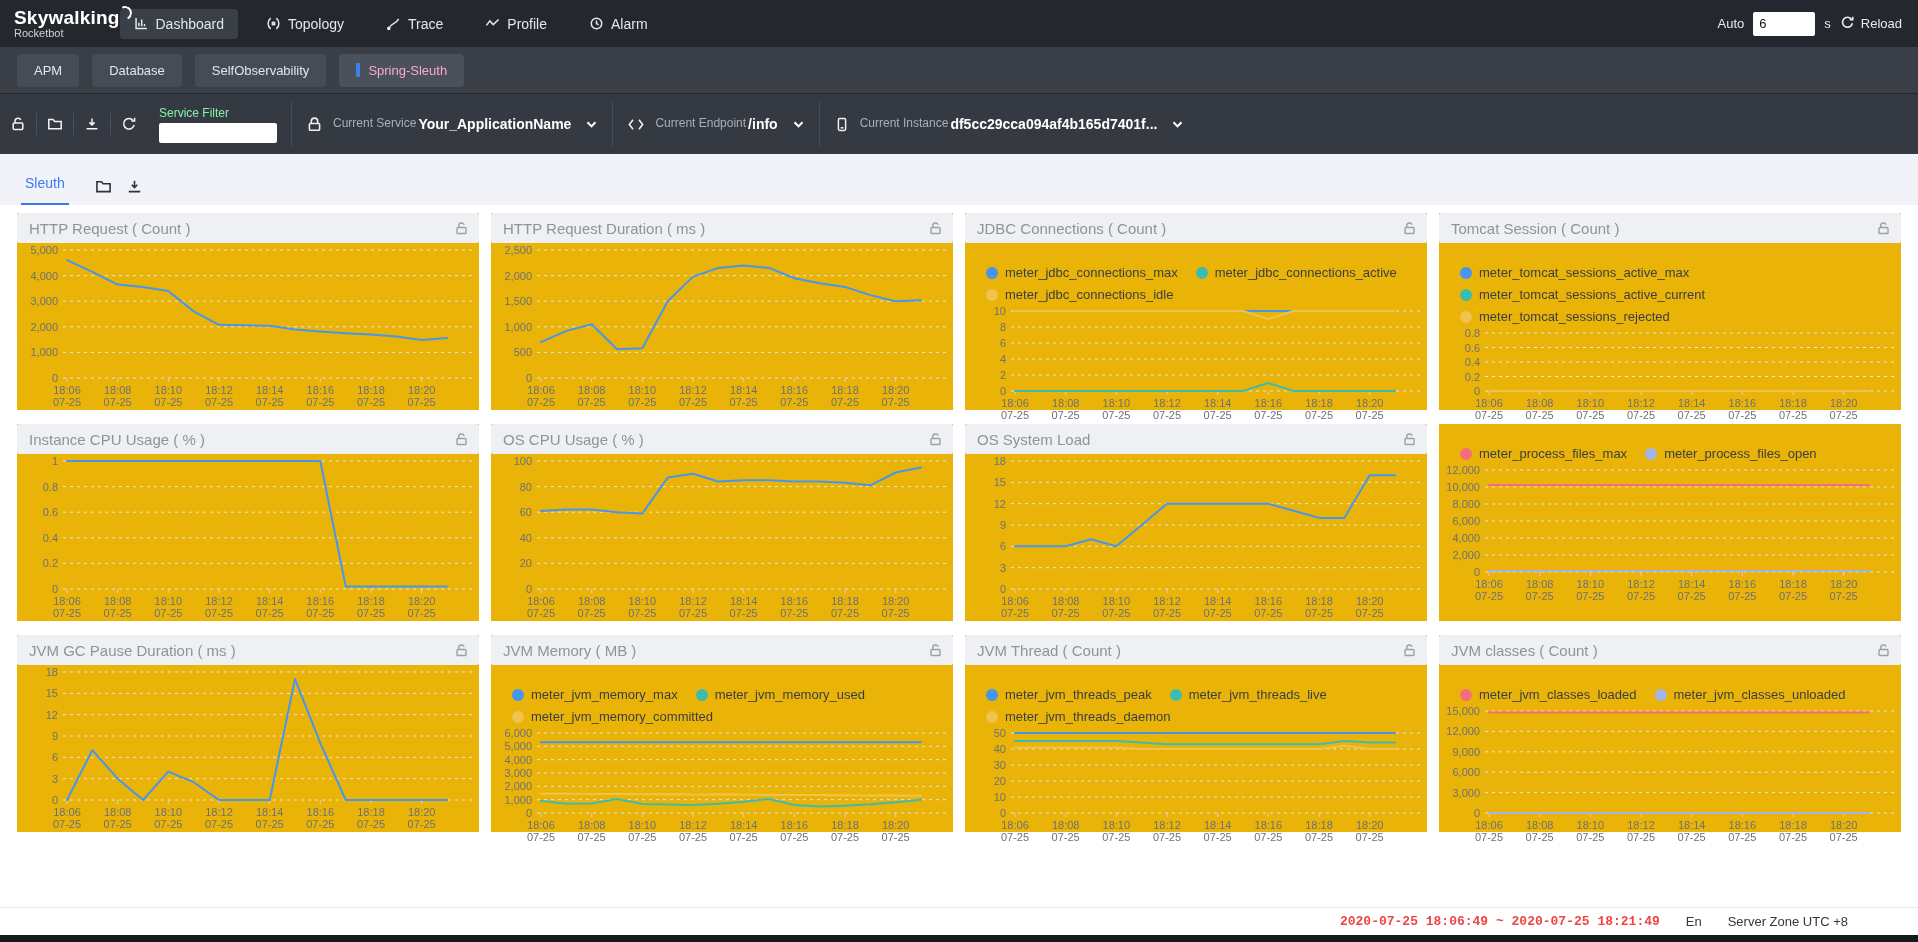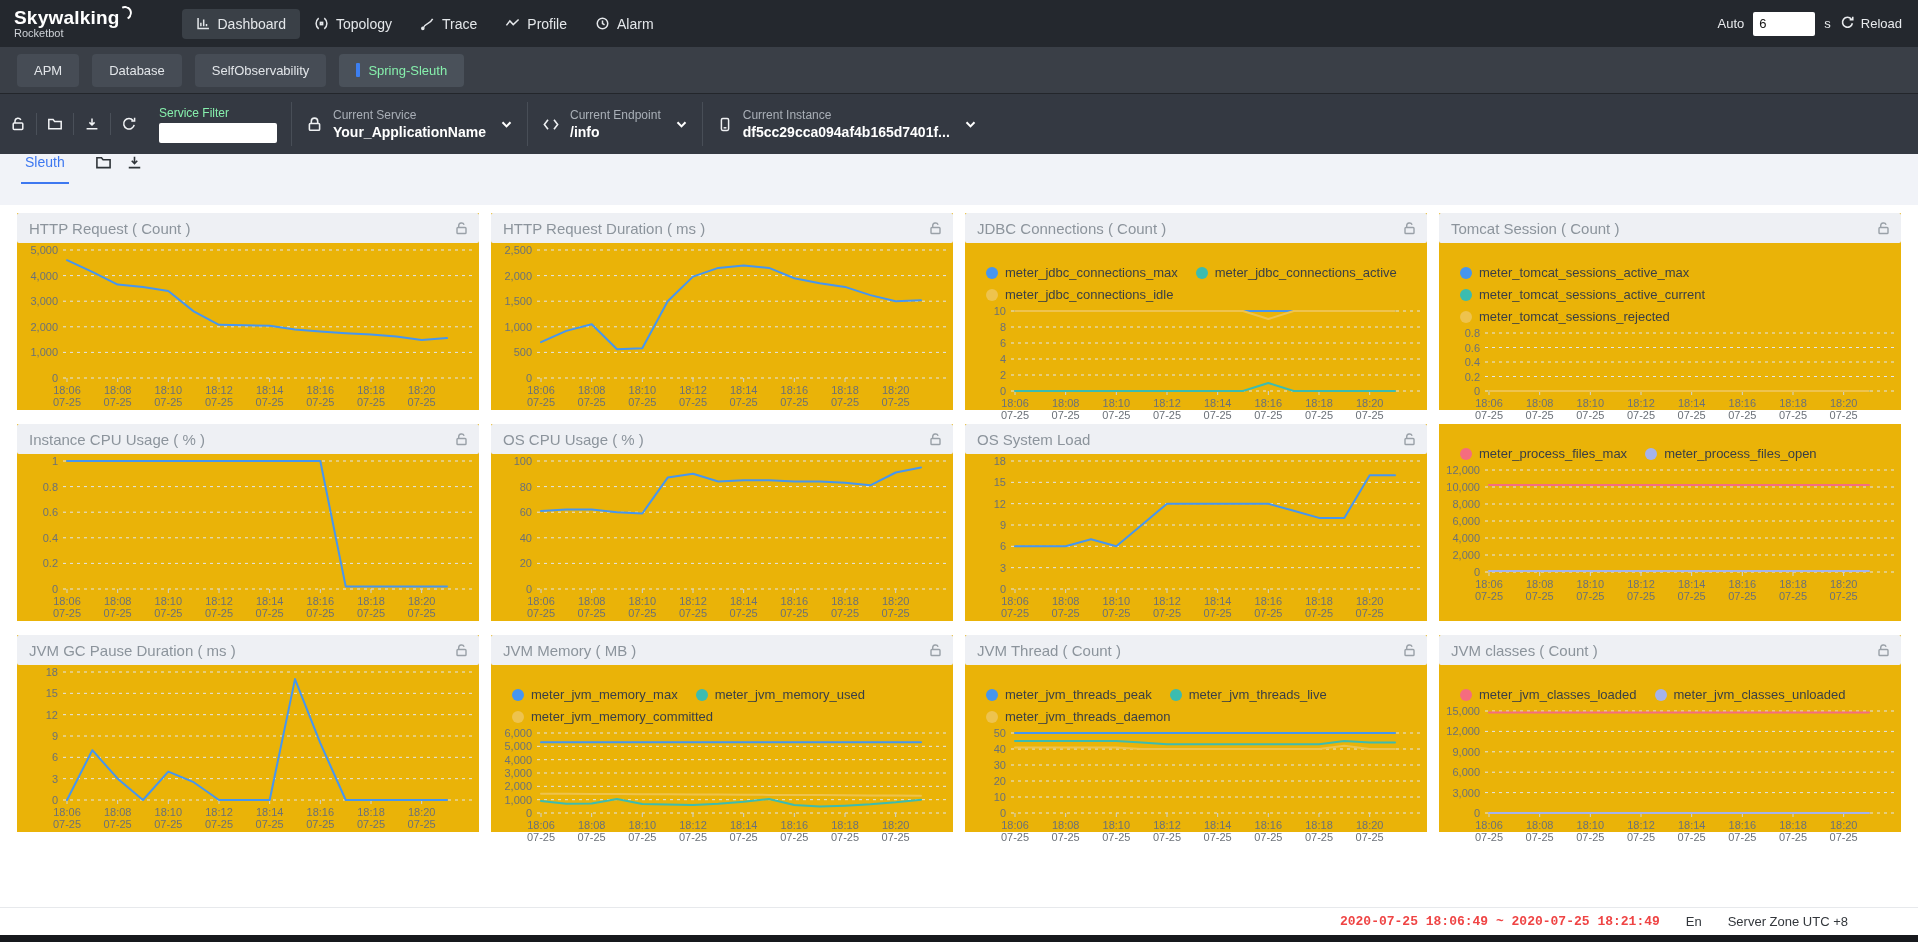--- a/index.html
+++ b/index.html
@@ -5,52 +5,52 @@
   * { box-sizing: border-box; margin: 0; padding: 0; }
   html,body { width:1918px; height:942px; overflow:hidden; }
   body { font-family:"Liberation Sans", sans-serif; background:#fff; display:flex; flex-direction:column; }
 
   
   .topnav { height:47px; background:#24282e; display:flex; align-items:center; color:#e8eaed; flex:none; }
   .logo { margin-left:14px; line-height:1.05; position:relative; }
   .logo-title { font-size:19px; font-weight:bold; color:#fff; letter-spacing:.2px; }
   .logo-swoosh { position:absolute; top:-2px; right:-12px; width:14px; height:14px; border:2.5px solid #fff; border-left-color:transparent; border-bottom-color:transparent; border-radius:50%; transform:rotate(18deg); }
   .logo-sub { font-size:11px; color:#cfd3d8; }
-  .nav-items { display:flex; align-items:center; margin-left:62px; }
+  .nav-items { display:flex; align-items:center; gap:14px; }
   .nav-item { display:flex; align-items:center; gap:7px; font-size:14px; padding:7px 14px; border-radius:4px; cursor:pointer; color:#e4e7ea; }
   .nav-item.active { background:#3a4047; }
   .nav-item svg { display:block; }
   .topnav-right { margin-left:auto; display:flex; align-items:center; gap:9px; margin-right:16px; font-size:13px; }
   .auto-input { width:62px; height:24px; border:none; border-radius:2px; background:#fff; color:#111; font-size:13px; padding:0 6px; font-family:"Liberation Sans",sans-serif; }
   .reload-wrap { display:flex; align-items:center; gap:6px; cursor:pointer; }
 
   
   .tabbar { height:47px; background:#3a3f47; display:flex; align-items:center; gap:13px; padding:0 17px; flex:none; border-bottom:1px solid #23262b; }
   .tab-btn { background:#464c55; color:#e2e5e9; font-size:13px; padding:9px 17px; border-radius:4px; cursor:pointer; display:flex; align-items:center; gap:8px; }
-  .tab-btn.active { background:#4a515a; color:#86efac; }
+  .tab-btn.active { background:#4a515a; color:#f9a8d4; }
   .tab-indicator { width:4px; height:14px; background:#3d7ff0; border-radius:1px; display:inline-block; }
 
   
   .toolbar { height:60px; background:#343942; display:flex; align-items:center; flex:none; color:#fff; }
   .tool-icons { display:flex; align-items:center; height:100%; }
   .tool-icon { width:36px; height:24px; display:flex; align-items:center; justify-content:center; cursor:pointer; color:#f2f4f6; }
   .tool-sep { width:1px; height:22px; background:#4a5059; }
   .filter-group { margin-left:12px; display:flex; flex-direction:column; gap:3px; }
   .filter-label { font-size:12px; color:#86efac; }
   .filter-input { width:118px; height:20px; border:none; border-radius:2px; background:#fff; font-size:12px; padding:0 5px; }
   .selector-sep { width:1px; height:44px; background:#484e57; margin:0 14px; }
   .selector { display:flex; align-items:center; gap:10px; cursor:pointer; }
   .selector-icon { color:#eef0f2; display:flex; }
-  .selector-texts { display:flex; flex-direction:column; gap:2px; }
+  .selector-texts { display:flex; flex-direction:row; gap:2px; }
   .selector-label { font-size:12px; color:#a9afb7; }
   .selector-value { font-size:14px; font-weight:bold; color:#fff; max-width:210px; white-space:nowrap; overflow:hidden; }
   .selector-chev { color:#fff; margin-left:4px; display:flex; }
 
   
-  .pagetabs { height:51px; background:#f1f3f8; display:flex; align-items:flex-start; padding:0 4px 0 21px; flex:none; }
+  .pagetabs { height:51px; background:#f1f3f8; display:flex; align-items:flex-end; padding:0 4px 0 21px; flex:none; }
   .page-tab { color:#3e78f0; font-size:14px; padding:0 4px 12px 4px; border-bottom:2px solid #3e78f0; cursor:pointer; }
   .pagetab-icons { display:flex; align-items:center; gap:14px; margin:0 0 10px 26px; color:#2f3439; }
   .pagetab-icons span { cursor:pointer; display:flex; }
 
   
   .content { flex:1; background:#fff; overflow:hidden; }
   .grid { display:grid; grid-template-columns:repeat(4,1fr); gap:14px 12px; padding:8px 17px 0 17px; }
   .panel { height:197px; display:flex; flex-direction:column; background:#eab308; }
   .panel-header { height:30px; flex:none; background:#eef0f4; display:flex; align-items:center; justify-content:space-between; padding:0 10px 0 12px; border-radius:2px; }
   .panel-title { font-size:15px; color:#8c949c; }

